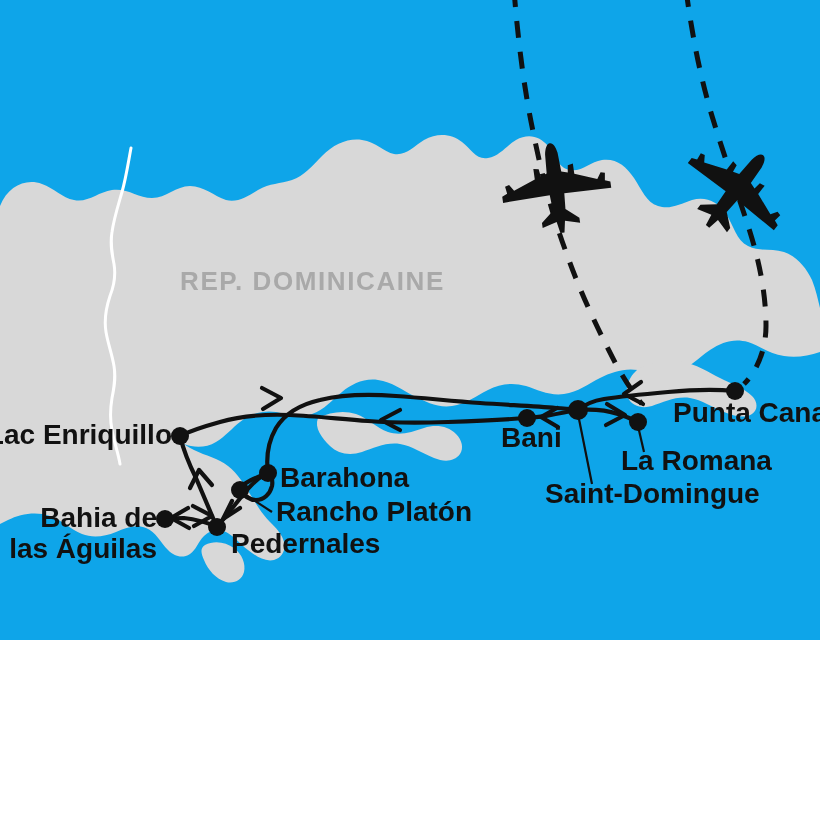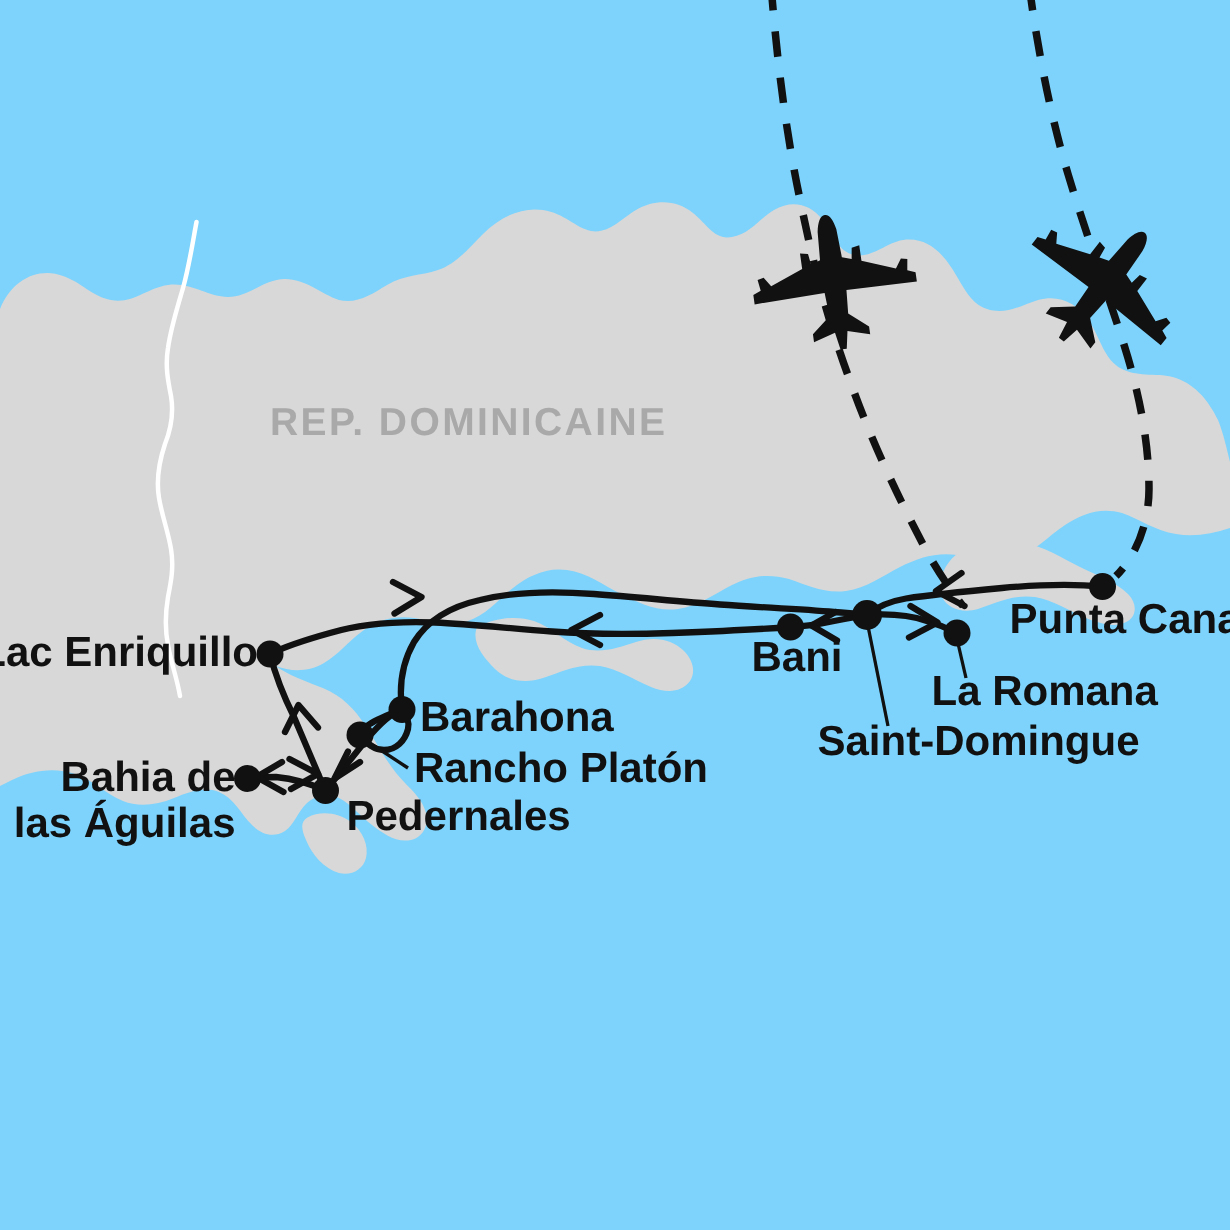--- a/index.html
+++ b/index.html
@@ -1,18 +1,18 @@
 <!DOCTYPE html>
 <html><head>
 <meta charset="utf-8">
 <style>
   html,body{margin:0;padding:0;background:#ffffff;}
   body{width:820px;height:820px;overflow:hidden;
        font-family:"Liberation Sans", sans-serif;}
-  #map-root{position:relative;width:820px;height:820px;background:#7dd3fc;}
+  #map-root{position:relative;width:820px;height:640px;background:#0ea5e9;}
   svg#map-svg{display:block;width:820px;height:820px;}
 
   .land{fill:#d8d8d8;}
   .border-line{fill:none;stroke:#ffffff;stroke-width:3;stroke-linejoin:round;stroke-linecap:round;}
   .route{fill:none;stroke:#111111;stroke-width:4.2;stroke-linecap:round;stroke-linejoin:round;}
   .arrowhead{fill:none;stroke:#111111;stroke-width:4.2;stroke-linecap:round;stroke-linejoin:round;}
   .flight-path{fill:none;stroke:#111111;stroke-width:5;
                stroke-dasharray:17 14;stroke-linecap:butt;}
   .city-dot{fill:#111111;}
   .leader{fill:none;stroke:#111111;stroke-width:2.2;}

